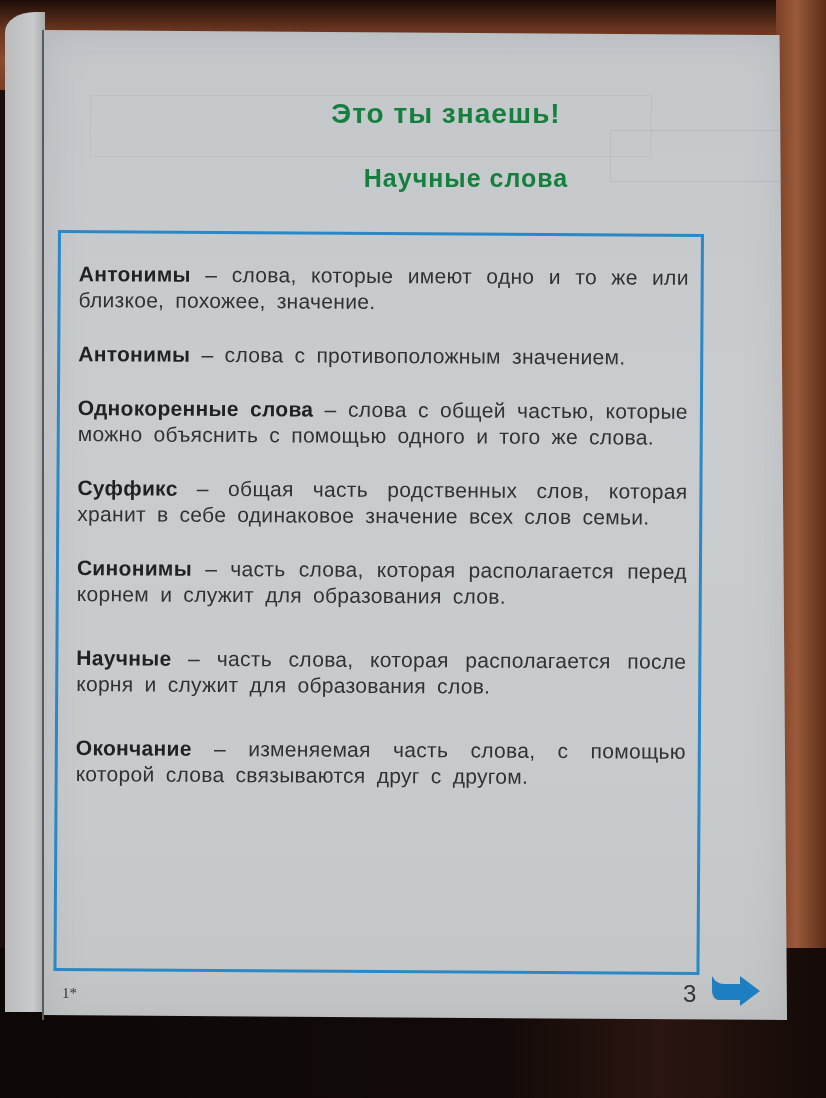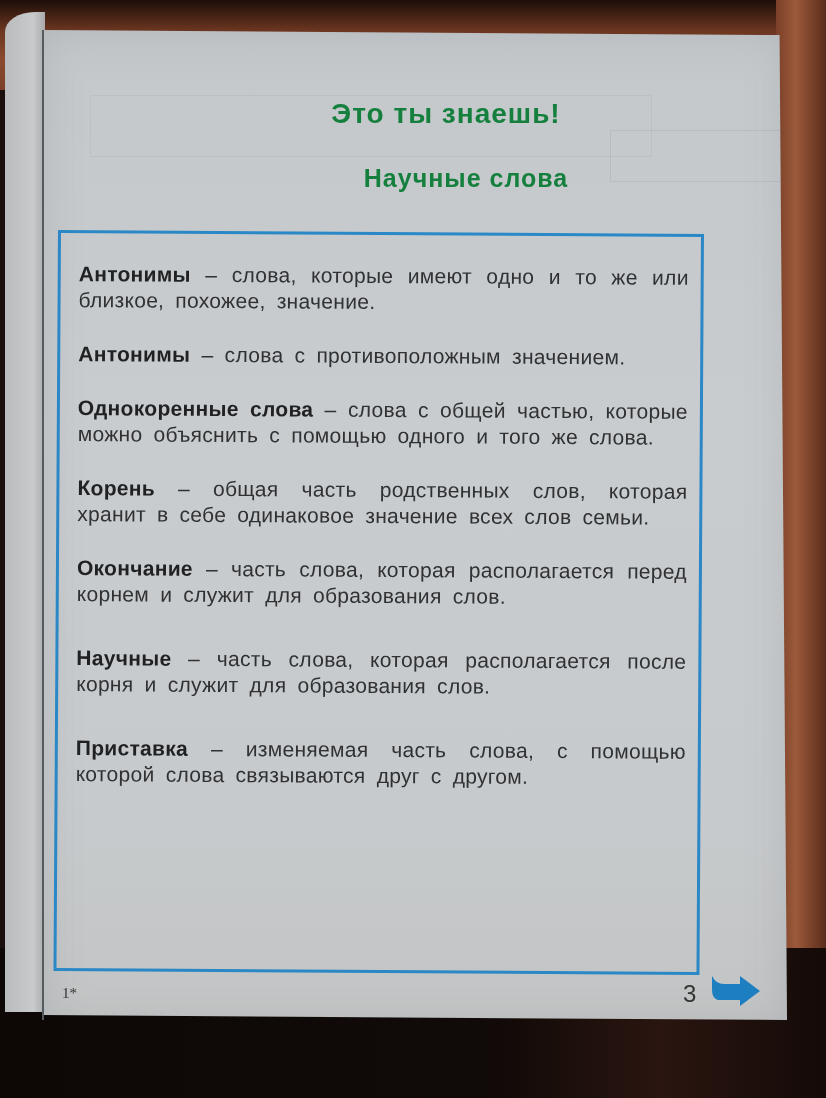--- a/index.html
+++ b/index.html
@@ -92,30 +92,30 @@
     <p class="def" style="margin-top:0;">
       <span class="term">Антонимы</span><span> – слова, которые имеют одно и то же или близкое, похожее, значение.</span>
     </p>
     <p class="def" style="margin-top:28px;">
       <span class="term">Антонимы</span><span> – слова с противоположным значением.</span>
     </p>
     <p class="def" style="margin-top:28px;">
       <span class="term">Однокоренные слова</span><span> – слова с общей частью, которые можно объяснить с помощью одного и того же слова.</span>
     </p>
     <p class="def" style="margin-top:28px;">
-      <span class="term">Корень</span><span> – общая часть родственных слов, которая хранит в себе одинаковое значение всех слов семьи.</span>
+      <span class="term">Суффикс</span><span> – общая часть родственных слов, которая хранит в себе одинаковое значение всех слов семьи.</span>
     </p>
     <p class="def" style="margin-top:28px;">
-      <span class="term">Окончание</span><span> – часть слова, которая располагается перед корнем и служит для образования слов.</span>
+      <span class="term">Синонимы</span><span> – часть слова, которая располагается перед корнем и служит для образования слов.</span>
     </p>
     <p class="def" style="margin-top:38px;">
       <span class="term">Научные</span><span> – часть слова, которая располагается после корня и служит для образования слов.</span>
     </p>
     <p class="def" style="margin-top:38px;">
-      <span class="term">Приставка</span><span> – изменяемая часть слова, с помощью которой слова связываются друг с другом.</span>
+      <span class="term">Окончание</span><span> – изменяемая часть слова, с помощью которой слова связываются друг с другом.</span>
     </p>
   </div>
 </div>
 
 <div class="sig">1*</div>
 <div class="page-num">3</div>
 <svg class="arrow-icon" width="52" height="34" viewBox="0 0 52 34">
   <path d="M2 2 Q6 10 14 10 L30 10 L30 2 L50 17 L30 32 L30 26 L8 26 Q2 24 2 16 Z" fill="#1e7fc0"></path>
 </svg>
 

